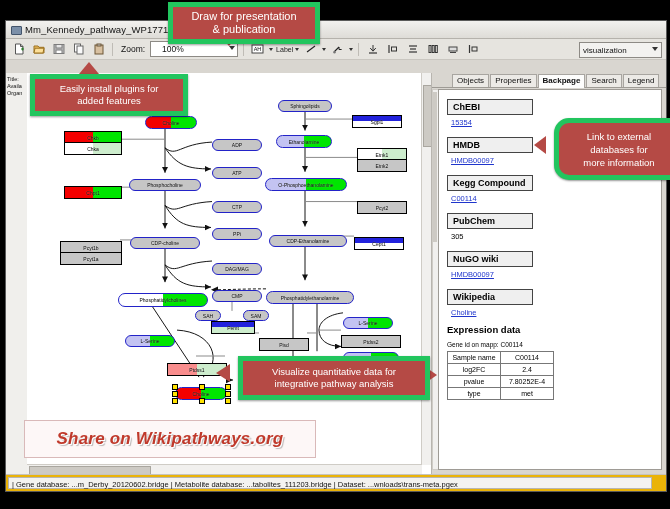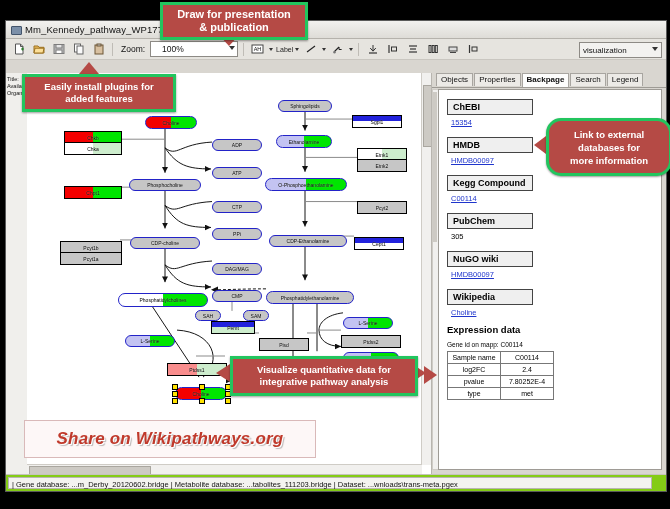--- a/index.html
+++ b/index.html
@@ -49,62 +49,62 @@
   .canvas{position:absolute;left:21px;top:0;right:0;bottom:0;background:#fff;}
 
   
   .vscroll{position:absolute;right:0;top:0;width:9px;bottom:9px;background:#f1f0ee;border-left:1px solid #cfccc6;}
   .vscroll .thumb{position:absolute;left:1px;top:12px;width:7px;height:60px;background:#cdcac4;border:1px solid #a9a69f;}
   .hscroll{position:absolute;left:21px;right:9px;bottom:0;height:9px;background:#f1f0ee;border-top:1px solid #cfccc6;}
   .hscroll .thumb{position:absolute;left:2px;top:1px;width:120px;height:7px;background:#cdcac4;border:1px solid #a9a69f;}
 
   
   .rightpane{position:relative;flex:1;background:#d9d6d0;}
-  .tabs{display:flex;align-items:flex-start;height:14px;padding-left:4px;gap:1px;
+  .tabs{display:flex;align-items:center;height:14px;padding-left:20px;gap:1px;
         border-bottom:1px solid #9e9b95;background:#d9d6d0;}
   .tab{font-size:8px;padding:1px 4px 1px 4px;background:#eceae6;border:1px solid #a8a5a0;
        border-bottom:none;color:#111;line-height:10px;}
   .tab.active{background:#fdfdfc;font-weight:bold;padding-bottom:2px;margin-bottom:-1px;}
   .backpage{position:absolute;left:6px;top:16px;right:4px;bottom:4px;background:#fff;
             border:1px solid #9e9b95;overflow:hidden;}
   .bp-inner{padding:6px 8px 4px 8px;}
   .dbbox{display:inline-block;min-width:74px;border:1px solid #444;background:#efefef;
          font-size:9px;font-weight:bold;color:#000;padding:2px 5px;margin-top:3px;}
   .dblink{font-size:7.5px;color:#1f35cc;text-decoration:underline;margin:3px 0 7px 4px;display:block;}
   .dbplain{font-size:7.5px;color:#000;margin:3px 0 7px 4px;display:block;}
   .exprhead{font-size:9.5px;font-weight:bold;color:#000;margin:4px 0 6px 0;}
   .geneid{font-size:6.5px;color:#000;margin-bottom:3px;}
   table.expr{border-collapse:collapse;font-size:7px;}
   table.expr td{border:1px solid #777;padding:2px 4px;text-align:center;color:#000;min-width:44px;}
 
   .leftscroll{position:absolute;left:0;top:16px;width:6px;bottom:4px;background:#f1f0ee;border:1px solid #cfccc6;}
   .leftscroll .tb{position:absolute;left:0;top:2px;width:4px;height:150px;background:#cdcac4;}
 
   
-  .statusbar{position:absolute;left:0;right:0;bottom:0;height:16px;background:#84cc16;
+  .statusbar{position:absolute;left:0;right:0;bottom:0;height:16px;background:#eab308;
              border-top:1px solid #c6c3bd;display:flex;align-items:center;}
   .statusbar .sunken{position:absolute;left:2px;right:14px;top:2px;bottom:2px;border:1px solid #b9b6b0;background:#f4f3f0;}
   .statusbar .sunken .st{position:absolute;left:3px;top:2px;font-size:7.5px;color:#111;white-space:nowrap;}
 
   
   .node{position:absolute;box-sizing:border-box;display:flex;align-items:center;justify-content:center;
         font-size:5px;color:#000;text-align:center;line-height:6px;}
   .metab{border:1px solid #2323c8;border-radius:9px;background:#c6c6c6;}
   .metab-blue{border:1px solid #2323c8;border-radius:9px;}
   .gene{border:1px solid #000;background:#c6c6c6;}
   .lbl{position:relative;z-index:3;text-shadow:0 0 1px rgba(255,255,255,.6);}
   svg.edges{position:absolute;left:0;top:0;width:100%;height:100%;overflow:visible;}
 
   
   .handle{position:absolute;width:4px;height:4px;background:#ffe300;border:1px solid #000;z-index:5;}
 
   
-  .callout{position:absolute;background:#b54a45;color:#fff;font-weight:bold;text-align:center;
-           border:3px solid #22c55e;box-shadow:0 1px 2px rgba(0,0,0,.4);display:flex;
-           align-items:center;justify-content:center;z-index:30;line-height:13px;}
+  .callout{position:absolute;background:#b54a45;color:#fff;font-weight:normal;text-align:center;
+           border:5px solid #22c55e;box-shadow:0 1px 2px rgba(0,0,0,.4);display:flex;
+           align-items:center;justify-content:center;z-index:30;line-height:13px;margin-left:8px;}
   .co-arrow{position:absolute;width:0;height:0;z-index:29;}
   .share{position:absolute;z-index:30;background:#fdf7f7;border:1px solid #d9b9b9;
          display:flex;align-items:center;justify-content:center;}
   .share span{font-style:italic;font-weight:bold;color:#c0392b;font-size:17px;
               text-shadow:1px 1px 0 #fff,2px 2px 1px rgba(0,0,0,.25);letter-spacing:.2px;}
 </style>
 </head>
 <body>
 
 <div id="root">

